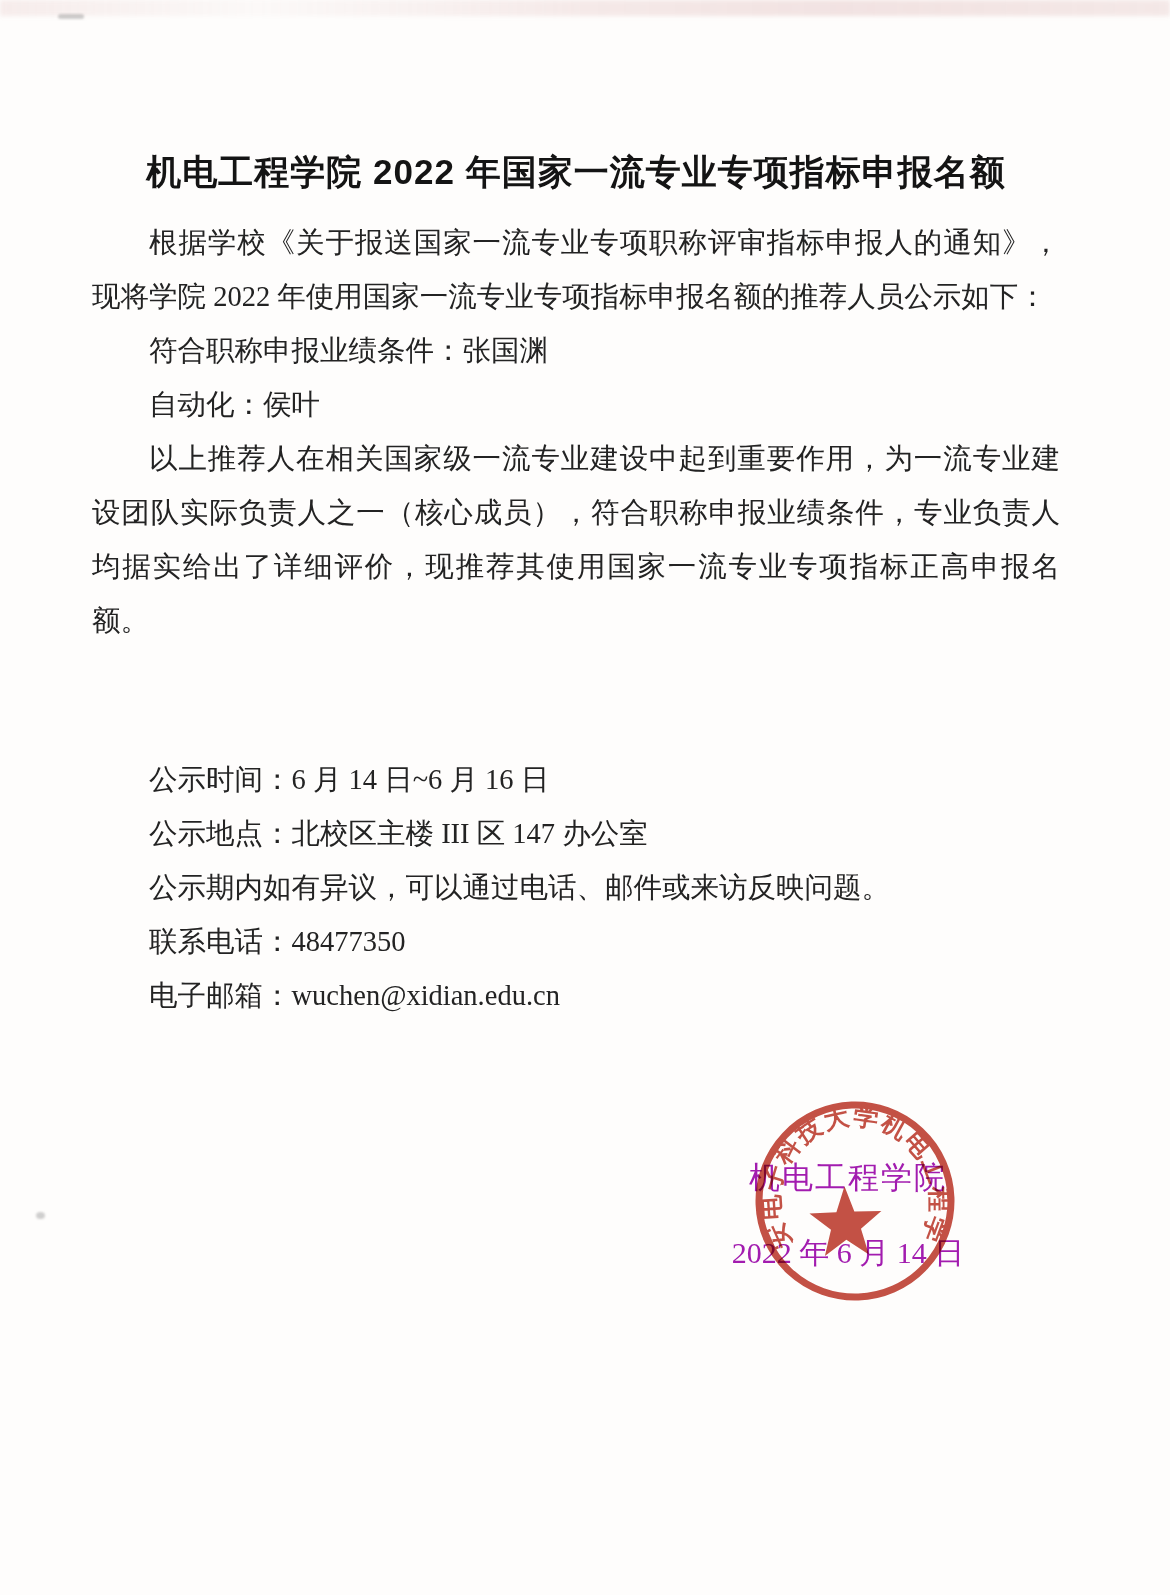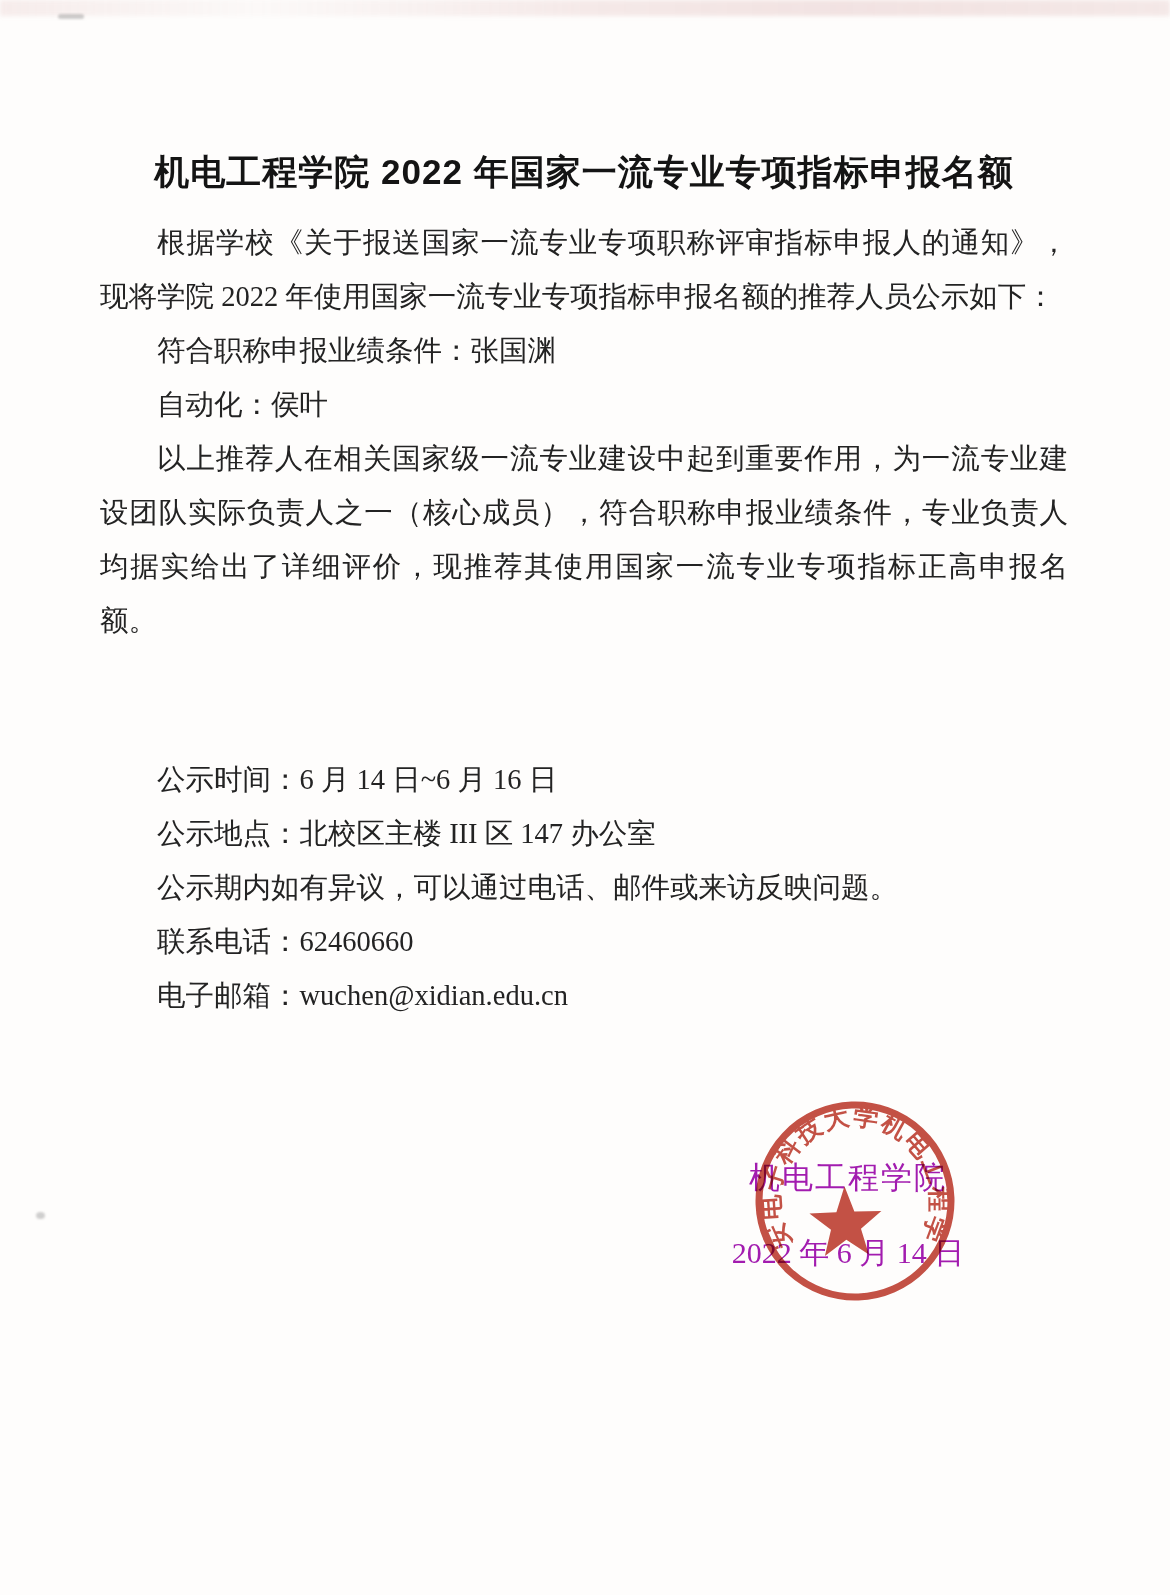--- a/index.html
+++ b/index.html
@@ -24,21 +24,21 @@
     filter:blur(2px);
   }
   .scan-speck {
     position:absolute; background:rgba(120,120,120,0.35);
     border-radius:50%; filter:blur(1px);
   }
   .speck-a { left:58px; top:14px; width:26px; height:5px; border-radius:3px; }
   .speck-b { left:36px; top:1212px; width:9px; height:7px; }
 
   .content {
-    position:absolute; left:100px; top:138px; width:968px;
+    position:absolute; left:92px; top:138px; width:968px;
   }
   .doc-title {
     font-family:"Liberation Sans", sans-serif;
     font-weight:700;
     font-size:35px;
     line-height:68px;
     text-align:center;
     color:#141414;
     letter-spacing:1px;
   }
@@ -98,21 +98,21 @@
 
     <div class="line-indent">符合职称申报业绩条件：张国渊</div>
     <div class="line-indent">自动化：侯叶</div>
 
     <p class="para">以上推荐人在相关国家级一流专业建设中起到重要作用，为一流专业建设团队实际负责人之一（核心成员），符合职称申报业绩条件，专业负责人均据实给出了详细评价，现推荐其使用国家一流专业专项指标正高申报名额。</p>
 
     <div class="notice-block">
       <div class="line-indent">公示时间：6 月 14 日~6 月 16 日</div>
       <div class="line-indent">公示地点：北校区主楼 III 区 147 办公室</div>
       <div class="line-indent">公示期内如有异议，可以通过电话、邮件或来访反映问题。</div>
-      <div class="line-indent">联系电话：62460660</div>
+      <div class="line-indent">联系电话：48477350</div>
       <div class="line-indent">电子邮箱：wuchen@xidian.edu.cn</div>
     </div>
 
   </div>
 
   <div class="signature">
     <div class="sig-org">机电工程学院</div>
     <div class="sig-date">2022 年 6 月 14 日</div>
   </div>
 

